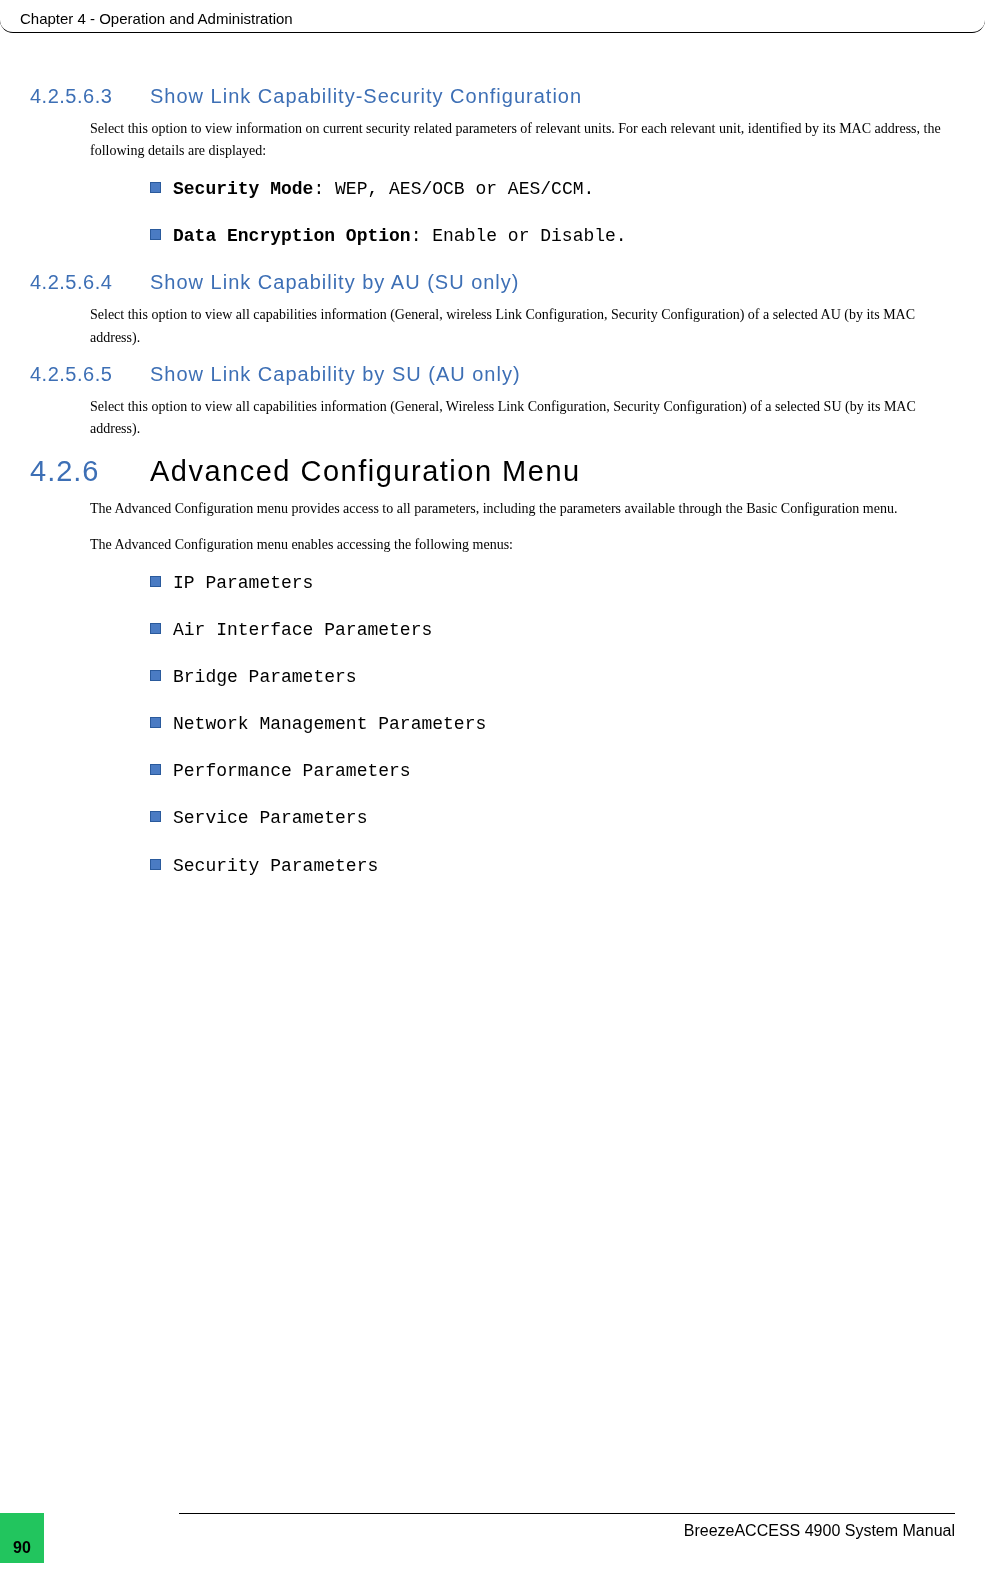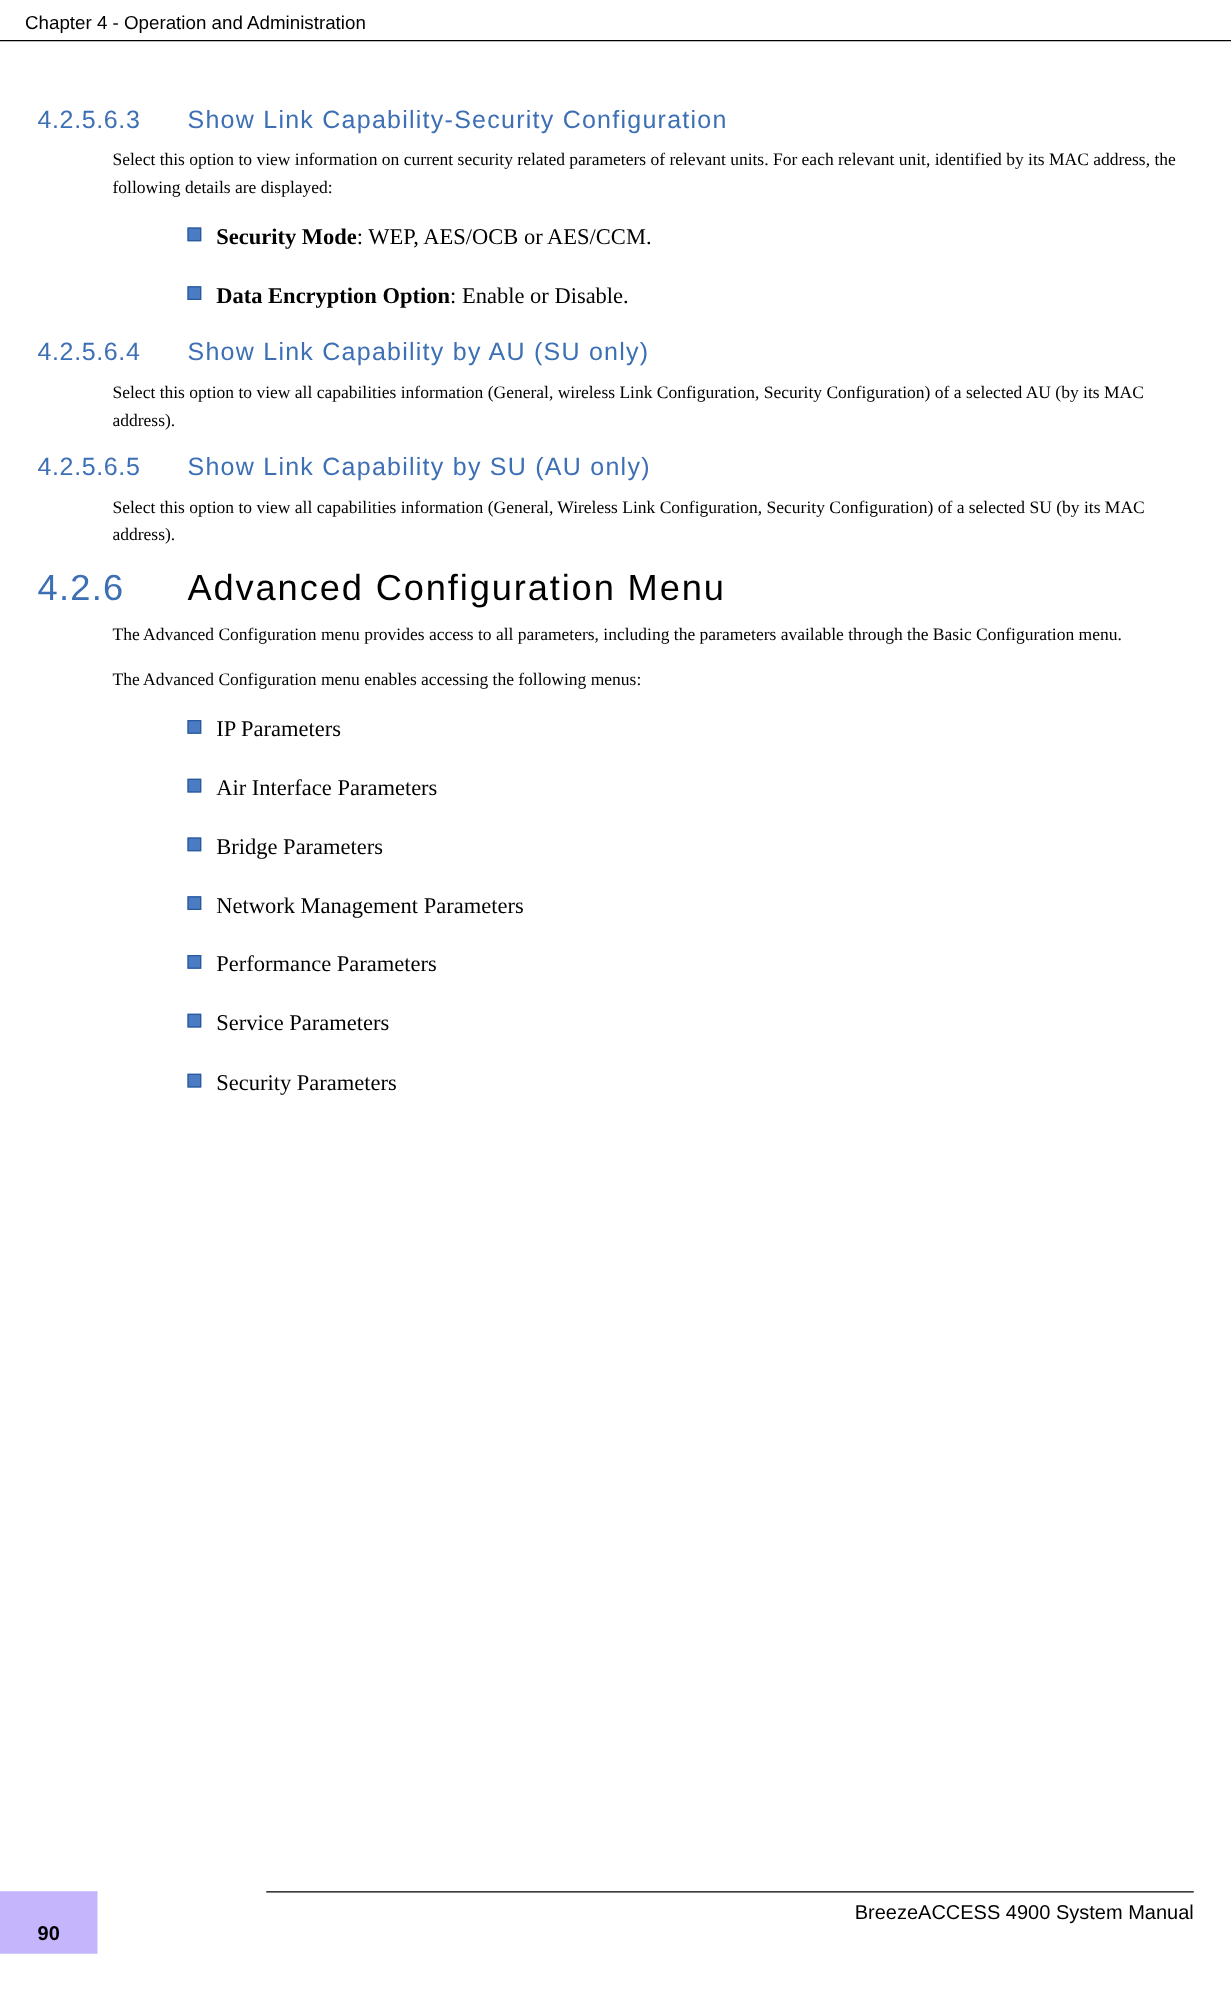--- a/index.html
+++ b/index.html
@@ -14,20 +14,21 @@
       background: #fff;
       width: 985px;
       min-height: 1593px;
       position: relative;
     }
     .header {
       padding: 10px 20px 5px 20px;
       border-bottom: 1px solid #000;
       font-family: Arial, Helvetica, sans-serif;
       font-size: 15px;
+      border-radius: 13px;
     }
     .content {
       padding: 30px 30px 20px 30px;
     }
     .section-row {
       display: flex;
       margin-bottom: 10px;
     }
     .section-number {
       color: #3d6fb5;
@@ -66,20 +67,21 @@
       margin-bottom: 14px;
       line-height: 1.6;
       font-size: 14px;
     }
     .bullet-item {
       margin-left: 120px;
       margin-bottom: 22px;
       display: flex;
       align-items: flex-start;
       line-height: 1.4;
+      font-family: Liberation Mono, monospace;
     }
     .bullet {
       width: 11px;
       height: 11px;
       background: #4a7bc3;
       border: 1px solid #2a5a9c;
       flex-shrink: 0;
       margin-right: 12px;
       margin-top: 5px;
     }
@@ -91,23 +93,23 @@
     }
     .footer {
       position: absolute;
       bottom: 30px;
       left: 0;
       right: 30px;
       display: flex;
       align-items: flex-end;
     }
     .footer-left {
-      width: 78px;
+      width: 44px;
       height: 50px;
-      background: #c4b5fd;
+      background: #22c55e;
       display: flex;
       align-items: flex-end;
       justify-content: center;
       padding-bottom: 6px;
     }
     .footer-page {
       font-family: Arial, Helvetica, sans-serif;
       font-weight: bold;
       font-size: 16px;
     }

